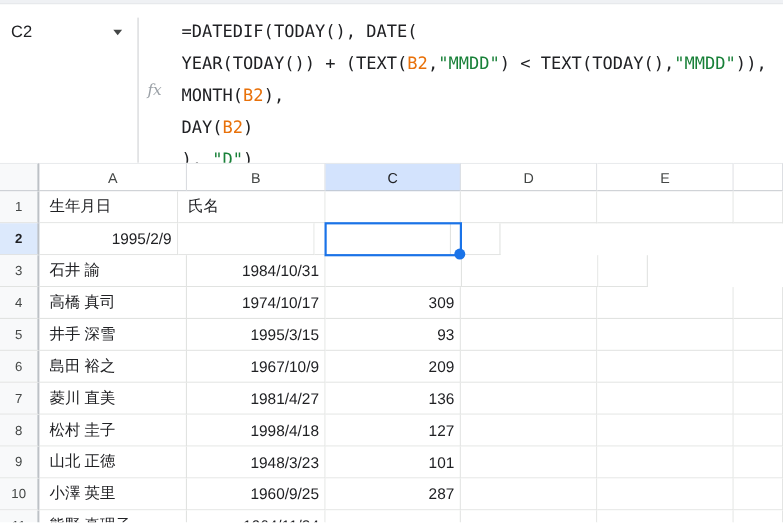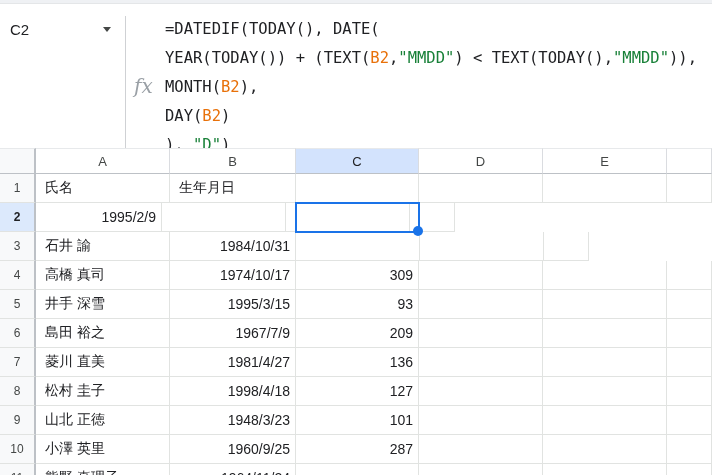--- a/index.html
+++ b/index.html
@@ -20,21 +20,21 @@
 
   
   .topbar{position:absolute;left:0;top:0;width:712px;height:4px;background:#eff1f4;border-bottom:1px solid #e4e6e8;}
 
   
   .formula-bar{position:absolute;left:0;top:4px;width:712px;height:144px;background:#fff;}
   .name-box{position:absolute;left:0;top:10px;width:125px;height:30px;display:flex;align-items:center;padding:0 14px 0 10px;cursor:pointer;}
   .name-box-text{font-size:15px;color:var(--text);}
   .dd-triangle{margin-left:auto;width:0;height:0;border-left:4.5px solid transparent;border-right:4.5px solid transparent;border-top:5.5px solid #444746;}
   .nb-divider{position:absolute;left:125px;top:12px;width:1px;height:132px;background:#cfd1d4;}
-  .fx{position:absolute;left:134px;top:70px;font-family:"DejaVu Serif",serif;font-style:italic;font-size:20px;color:#9aa0a6;}
+  .fx{position:absolute;left:134px;top:70px;font-family:"DejaVu Serif",serif;font-style:italic;font-size:14px;color:#9aa0a6;}
   .formula-input{position:absolute;left:165px;top:11px;right:0;height:137px;overflow:hidden;cursor:text;
     font-family:"DejaVu Sans Mono",monospace;font-size:15.5px;line-height:29px;color:var(--text);white-space:pre;}
   .tok-plain{color:var(--text);}
   .tok-ref{color:var(--formula-ref);}
   .tok-str{color:var(--formula-str);}
 
   
   .sheet{position:absolute;left:0;top:148px;width:712px;height:327px;overflow:hidden;background:#fff;}
   .grid-row{display:flex;}
   .hcell{height:26px;border-right:1px solid var(--header-line);border-bottom:1px solid var(--frozen-line);border-top:1px solid #e7e9eb;
@@ -75,22 +75,22 @@
           <div class="corner"></div>
           <div class="hcell" style="width: 134px;">A</div>
           <div class="hcell" style="width: 126px;">B</div>
           <div class="hcell selected" style="width: 123px;">C</div>
           <div class="hcell" style="width: 124px;">D</div>
           <div class="hcell" style="width: 124px;">E</div>
           <div class="hcell" style="width: 45px;"></div>
         </div>
         <div class="grid-row">
           <div class="rh">1</div>
+          <div class="cell left" style="width: 126px;">生年月日</div>
           <div class="cell left" style="width: 134px;">氏名</div>
-          <div class="cell left" style="width: 126px;">生年月日</div>
           <div class="cell right" style="width: 123px;"></div>
           <div class="cell" style="width: 124px;"></div>
           <div class="cell" style="width: 124px;"></div>
           <div class="cell" style="width: 45px;"></div>
         </div>
         <div class="grid-row">
           <div class="rh selected">2</div>
           <div class="cell right" style="width: 126px;">1995/2/9</div>
           <div class="cell" style="width: 124px;"></div>
           <div class="cell" style="width: 124px;"></div>
@@ -118,21 +118,21 @@
           <div class="cell left" style="width: 134px;">井手 深雪</div>
           <div class="cell right" style="width: 126px;">1995/3/15</div>
           <div class="cell right" style="width: 123px;">93</div>
           <div class="cell" style="width: 124px;"></div>
           <div class="cell" style="width: 124px;"></div>
           <div class="cell" style="width: 45px;"></div>
         </div>
         <div class="grid-row">
           <div class="rh">6</div>
           <div class="cell left" style="width: 134px;">島田 裕之</div>
-          <div class="cell right" style="width: 126px;">1967/7/9</div>
+          <div class="cell right" style="width: 126px;">1967/10/9</div>
           <div class="cell right" style="width: 123px;">209</div>
           <div class="cell" style="width: 124px;"></div>
           <div class="cell" style="width: 124px;"></div>
           <div class="cell" style="width: 45px;"></div>
         </div>
         <div class="grid-row">
           <div class="rh">7</div>
           <div class="cell left" style="width: 134px;">菱川 直美</div>
           <div class="cell right" style="width: 126px;">1981/4/27</div>
           <div class="cell right" style="width: 123px;">136</div>

